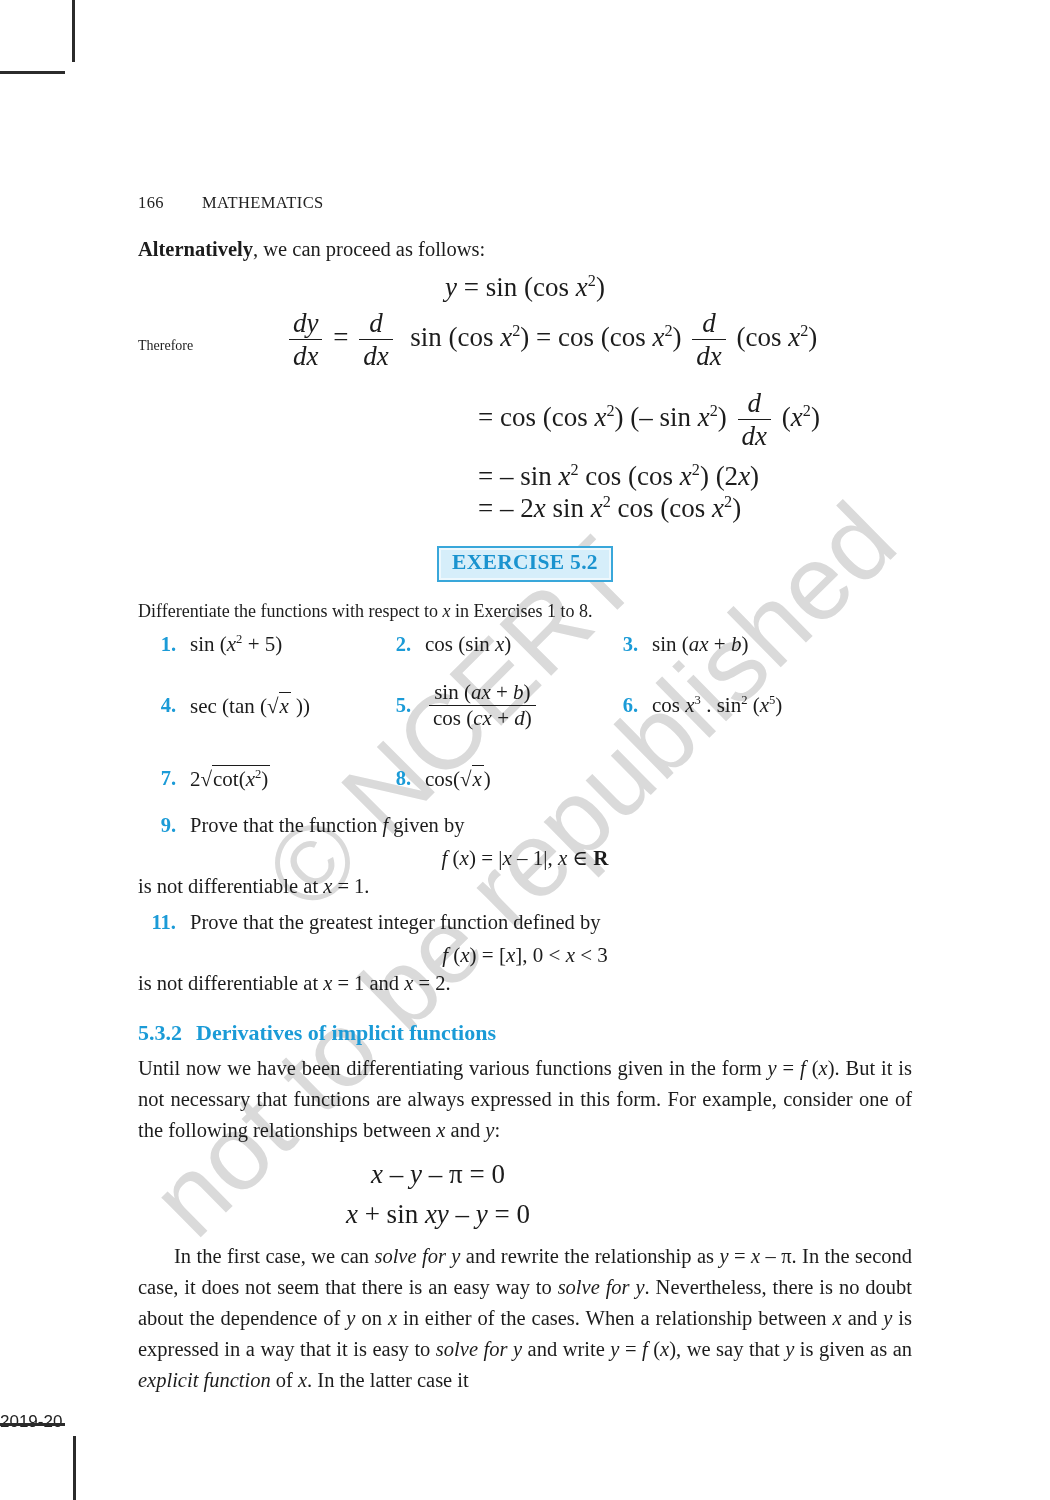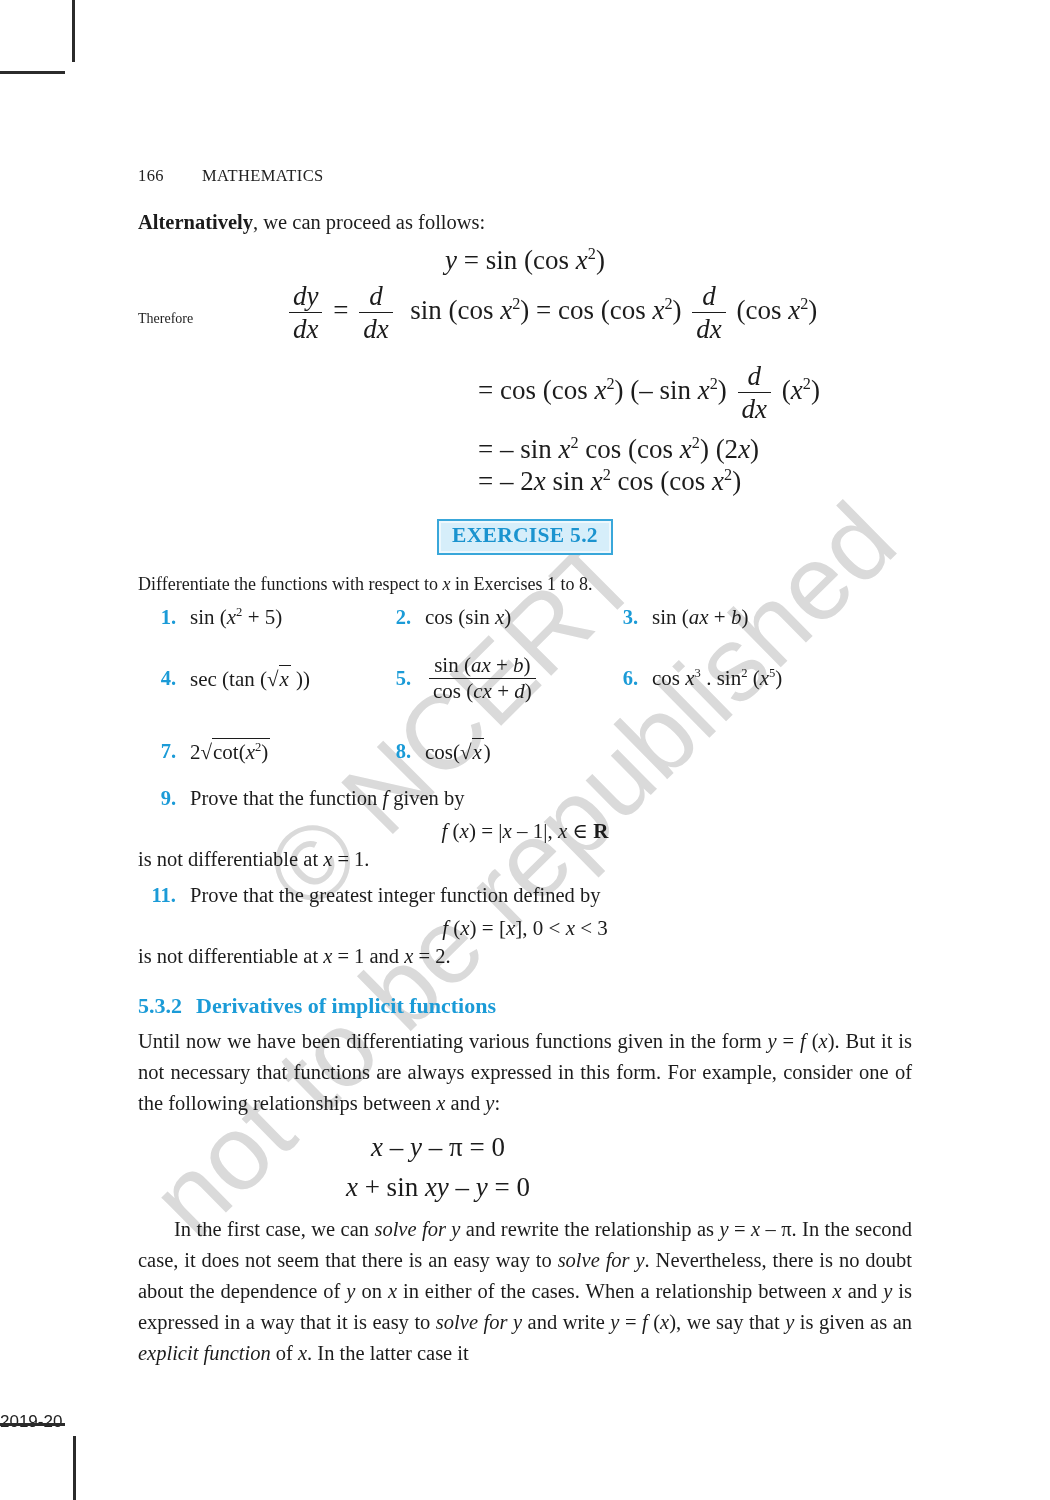--- a/index.html
+++ b/index.html
@@ -16,21 +16,21 @@
   .cm-bl-v { left:73px; top:1436px; width:3px; height:64px; }
   
   .watermark {
     position:absolute; z-index:0; white-space:nowrap;
     font-family:"Liberation Sans","DejaVu Sans",sans-serif;
     color:#dadada; font-weight:400; pointer-events:none;
   }
   .wm1 { font-size:106px; left:285px; top:830px; transform:rotate(-45deg); transform-origin:0 50%; }
   .wm2 { font-size:106px; left:170px; top:1156px; transform:rotate(-44.5deg); transform-origin:0 50%; }
   
-  .content { position:absolute; left:138px; top:166px; width:774px; z-index:1; }
+  .content { position:absolute; left:138px; top:193px; width:774px; z-index:1; }
   .runhead { display:flex; gap:38px; font-size:16.5px; letter-spacing:0.4px; color:#222; }
   .para { font-size:20.5px; line-height:31px; text-align:justify; }
   .alt-line { margin-top:25px; font-size:20.5px; }
   .eq { font-size:27px; }
   .eq-center { text-align:center; }
   .eq-main { margin-top:11px; }
   .therefore-row { display:flex; align-items:center; margin-top:4px; min-height:64px; }
   .therefore-label { width:147px; font-size:14px; flex:0 0 147px;margin-top:12px; }
   .step { margin-left:340px; }
   .step2 { margin-top:14px; min-height:62px; display:flex; align-items:center; }

